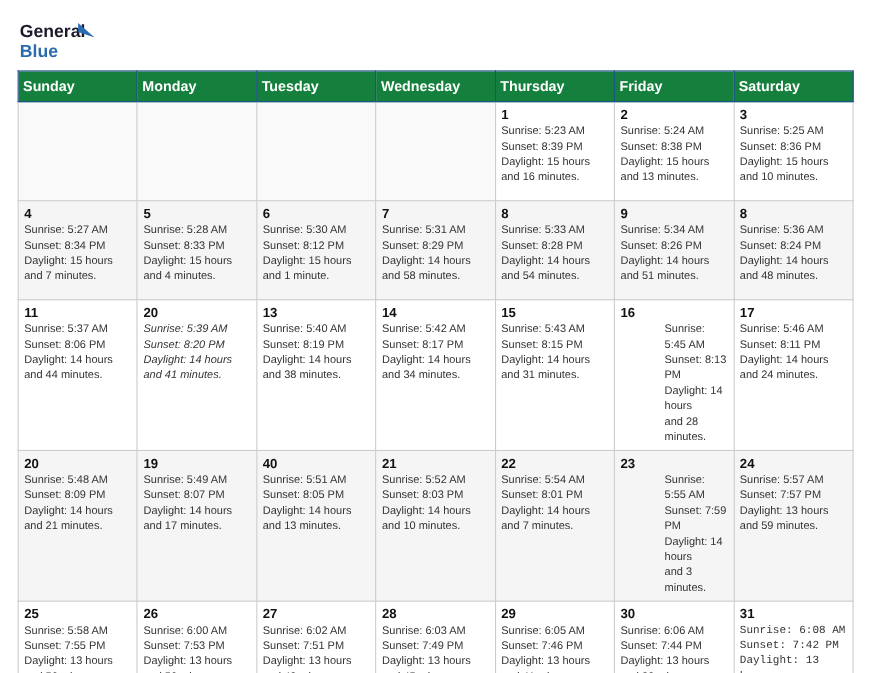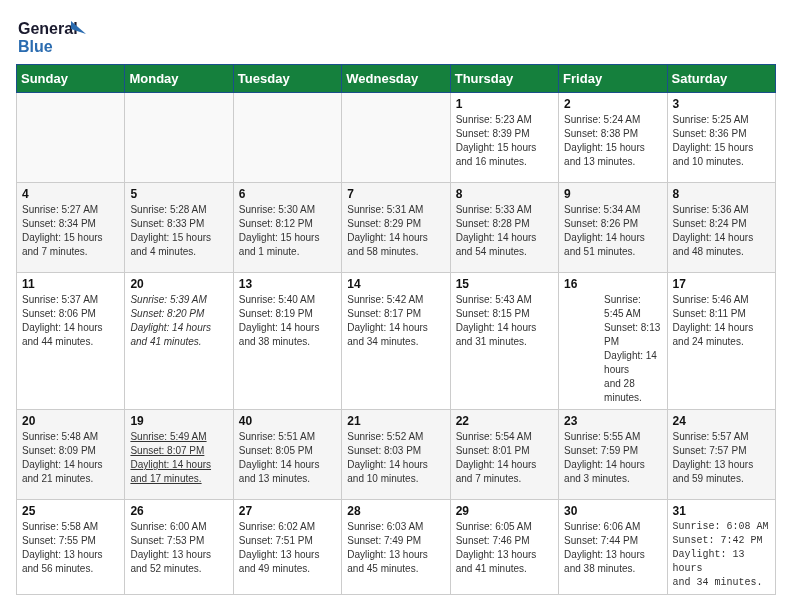--- a/index.html
+++ b/index.html
@@ -247,21 +247,21 @@
       <tr>
         <td>
           <span class="day-num">20</span>
           <div class="day-info" style="white-space: pre-line;">Sunrise: 5:48 AM
 Sunset: 8:09 PM
 Daylight: 14 hours
 and 21 minutes.</div>
         </td>
         <td>
           <span class="day-num">19</span>
-          <div class="day-info" style="white-space: pre-line; text-decoration: underline;">Sunrise: 5:49 AM
+          <div class="day-info" style="white-space: pre-line;">Sunrise: 5:49 AM
 Sunset: 8:07 PM
 Daylight: 14 hours
 and 17 minutes.</div>
         </td>
         <td>
           <span class="day-num">40</span>
           <div class="day-info" style="white-space: pre-line;">Sunrise: 5:51 AM
 Sunset: 8:05 PM
 Daylight: 14 hours
 and 13 minutes.</div>
@@ -275,21 +275,21 @@
         </td>
         <td>
           <span class="day-num">22</span>
           <div class="day-info" style="white-space: pre-line;">Sunrise: 5:54 AM
 Sunset: 8:01 PM
 Daylight: 14 hours
 and 7 minutes.</div>
         </td>
         <td>
           <span class="day-num">23</span>
-          <div class="day-info" style="white-space: pre-line;">Sunrise: 5:55 AM
+          <div class="day-info" style="white-space: pre-line; margin-left: 40px;">Sunrise: 5:55 AM
 Sunset: 7:59 PM
 Daylight: 14 hours
 and 3 minutes.</div>
         </td>
         <td>
           <span class="day-num">24</span>
           <div class="day-info" style="white-space: pre-line;">Sunrise: 5:57 AM
 Sunset: 7:57 PM
 Daylight: 13 hours
 and 59 minutes.</div>

